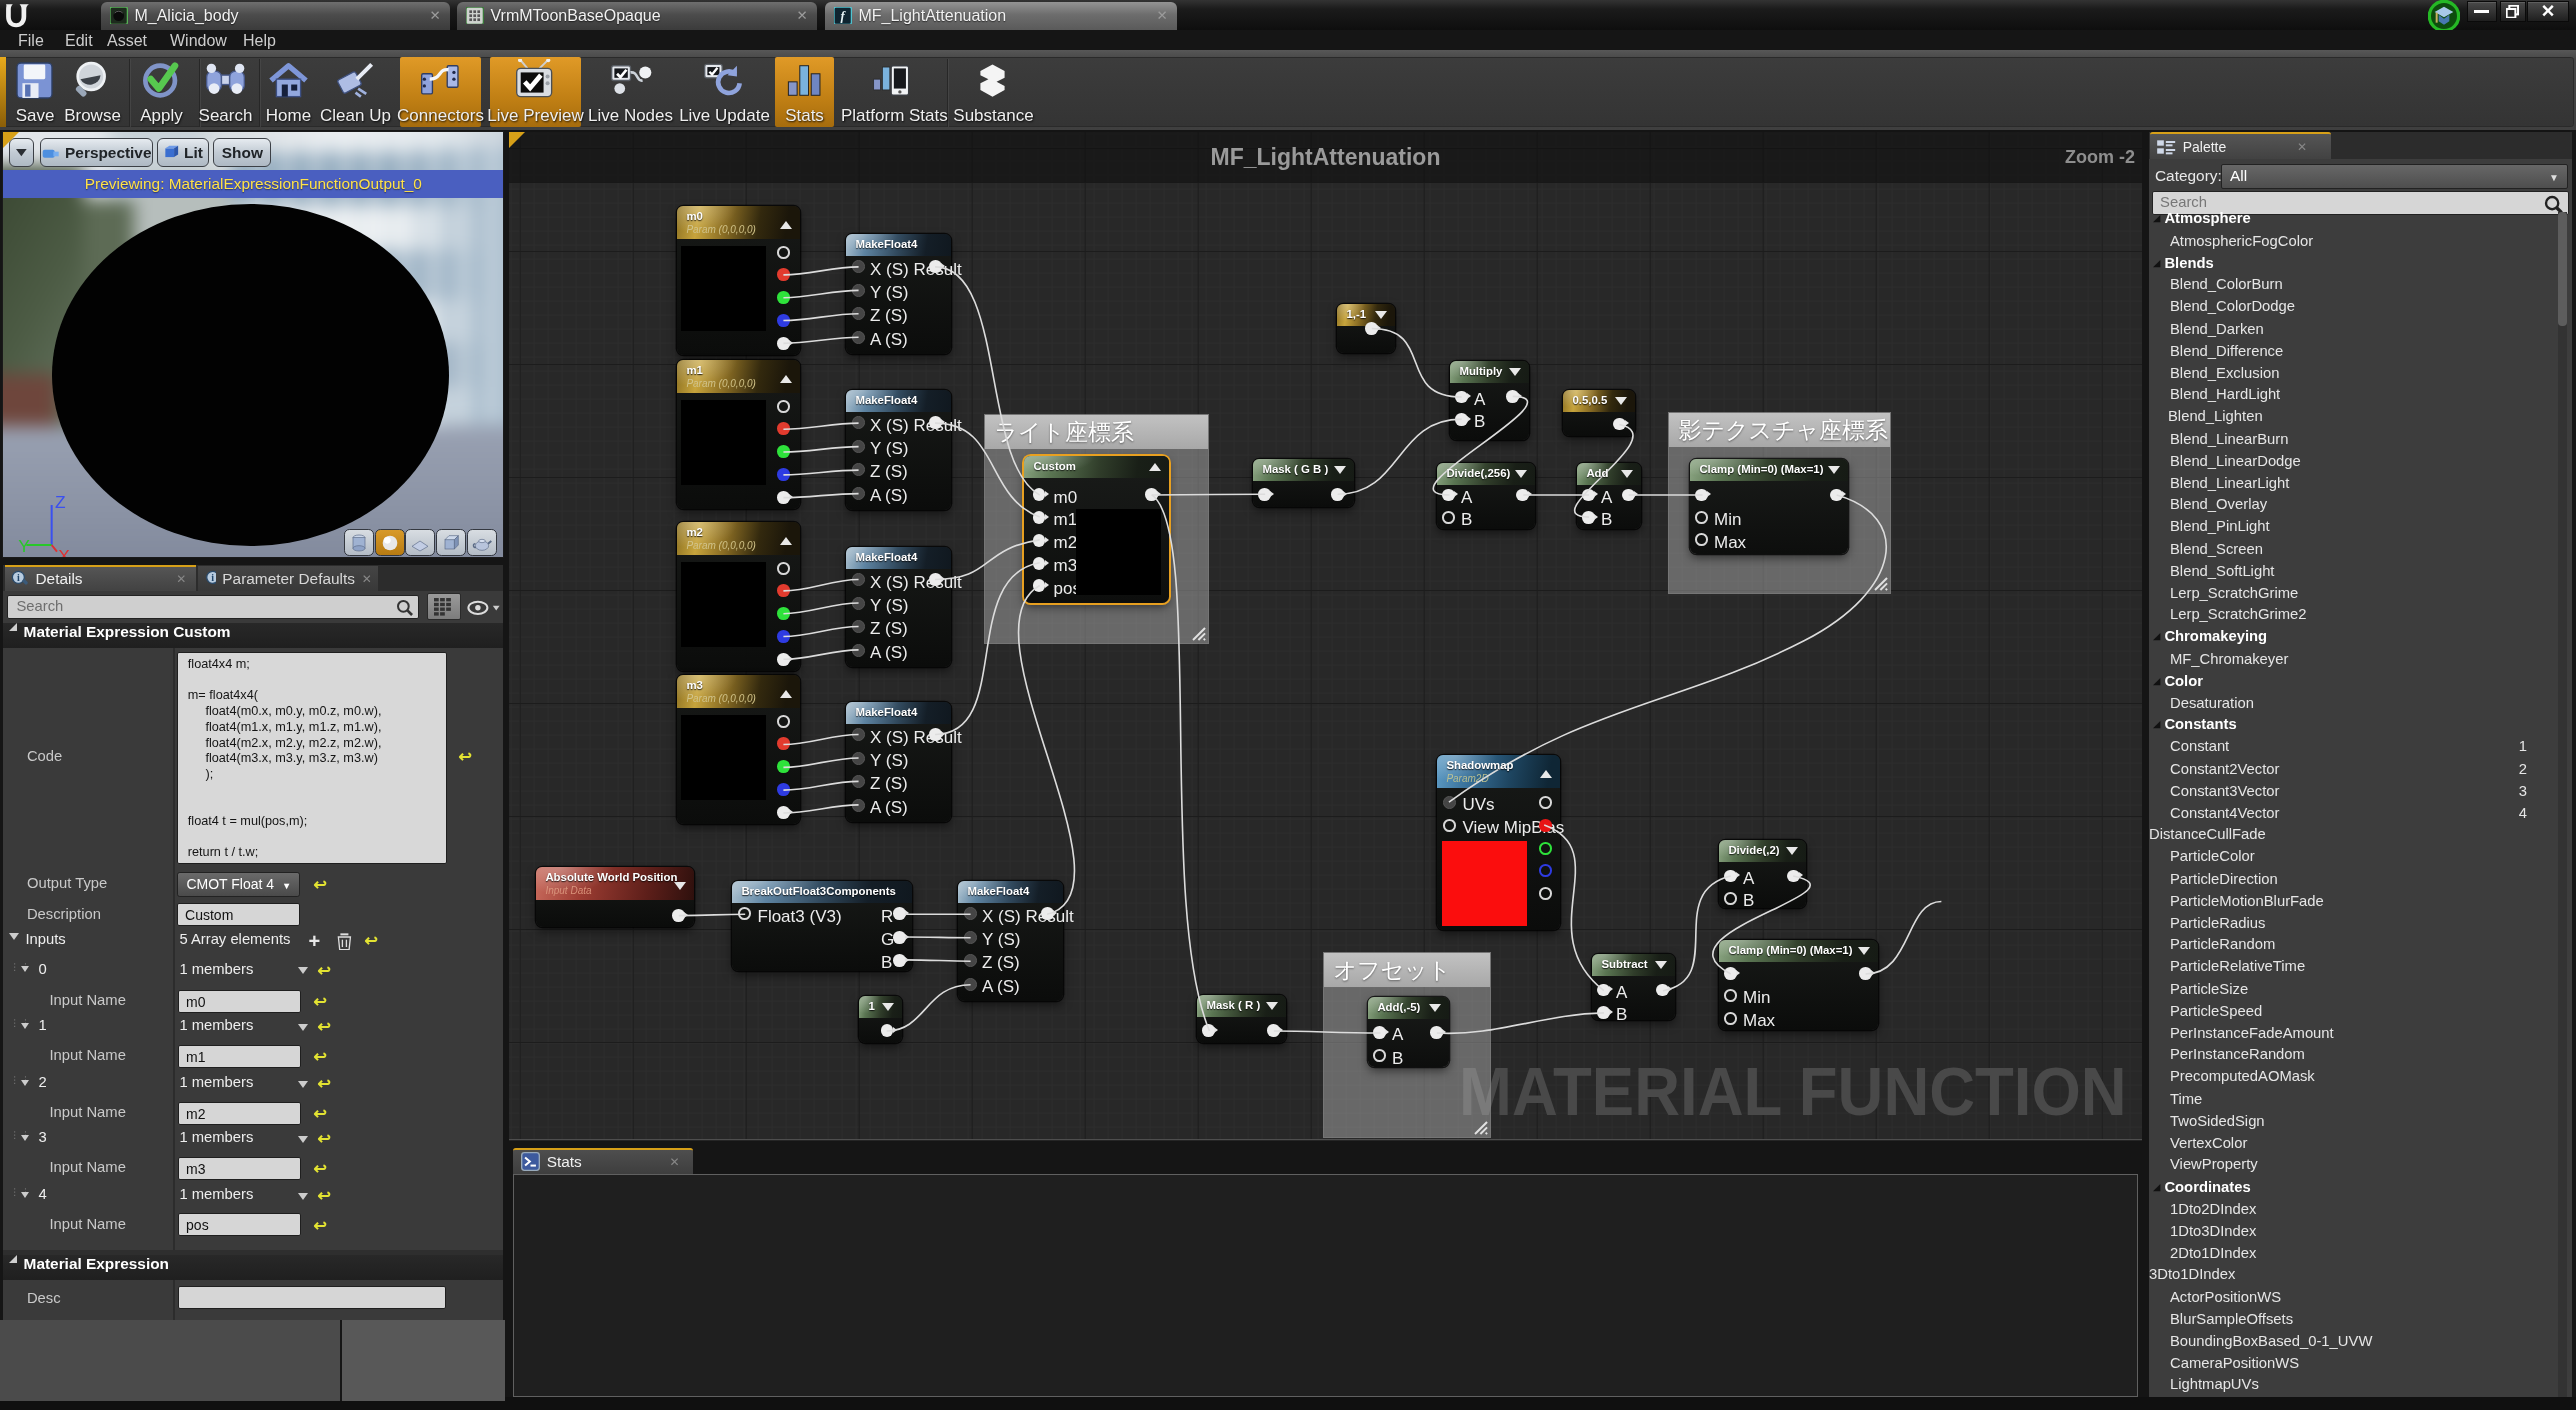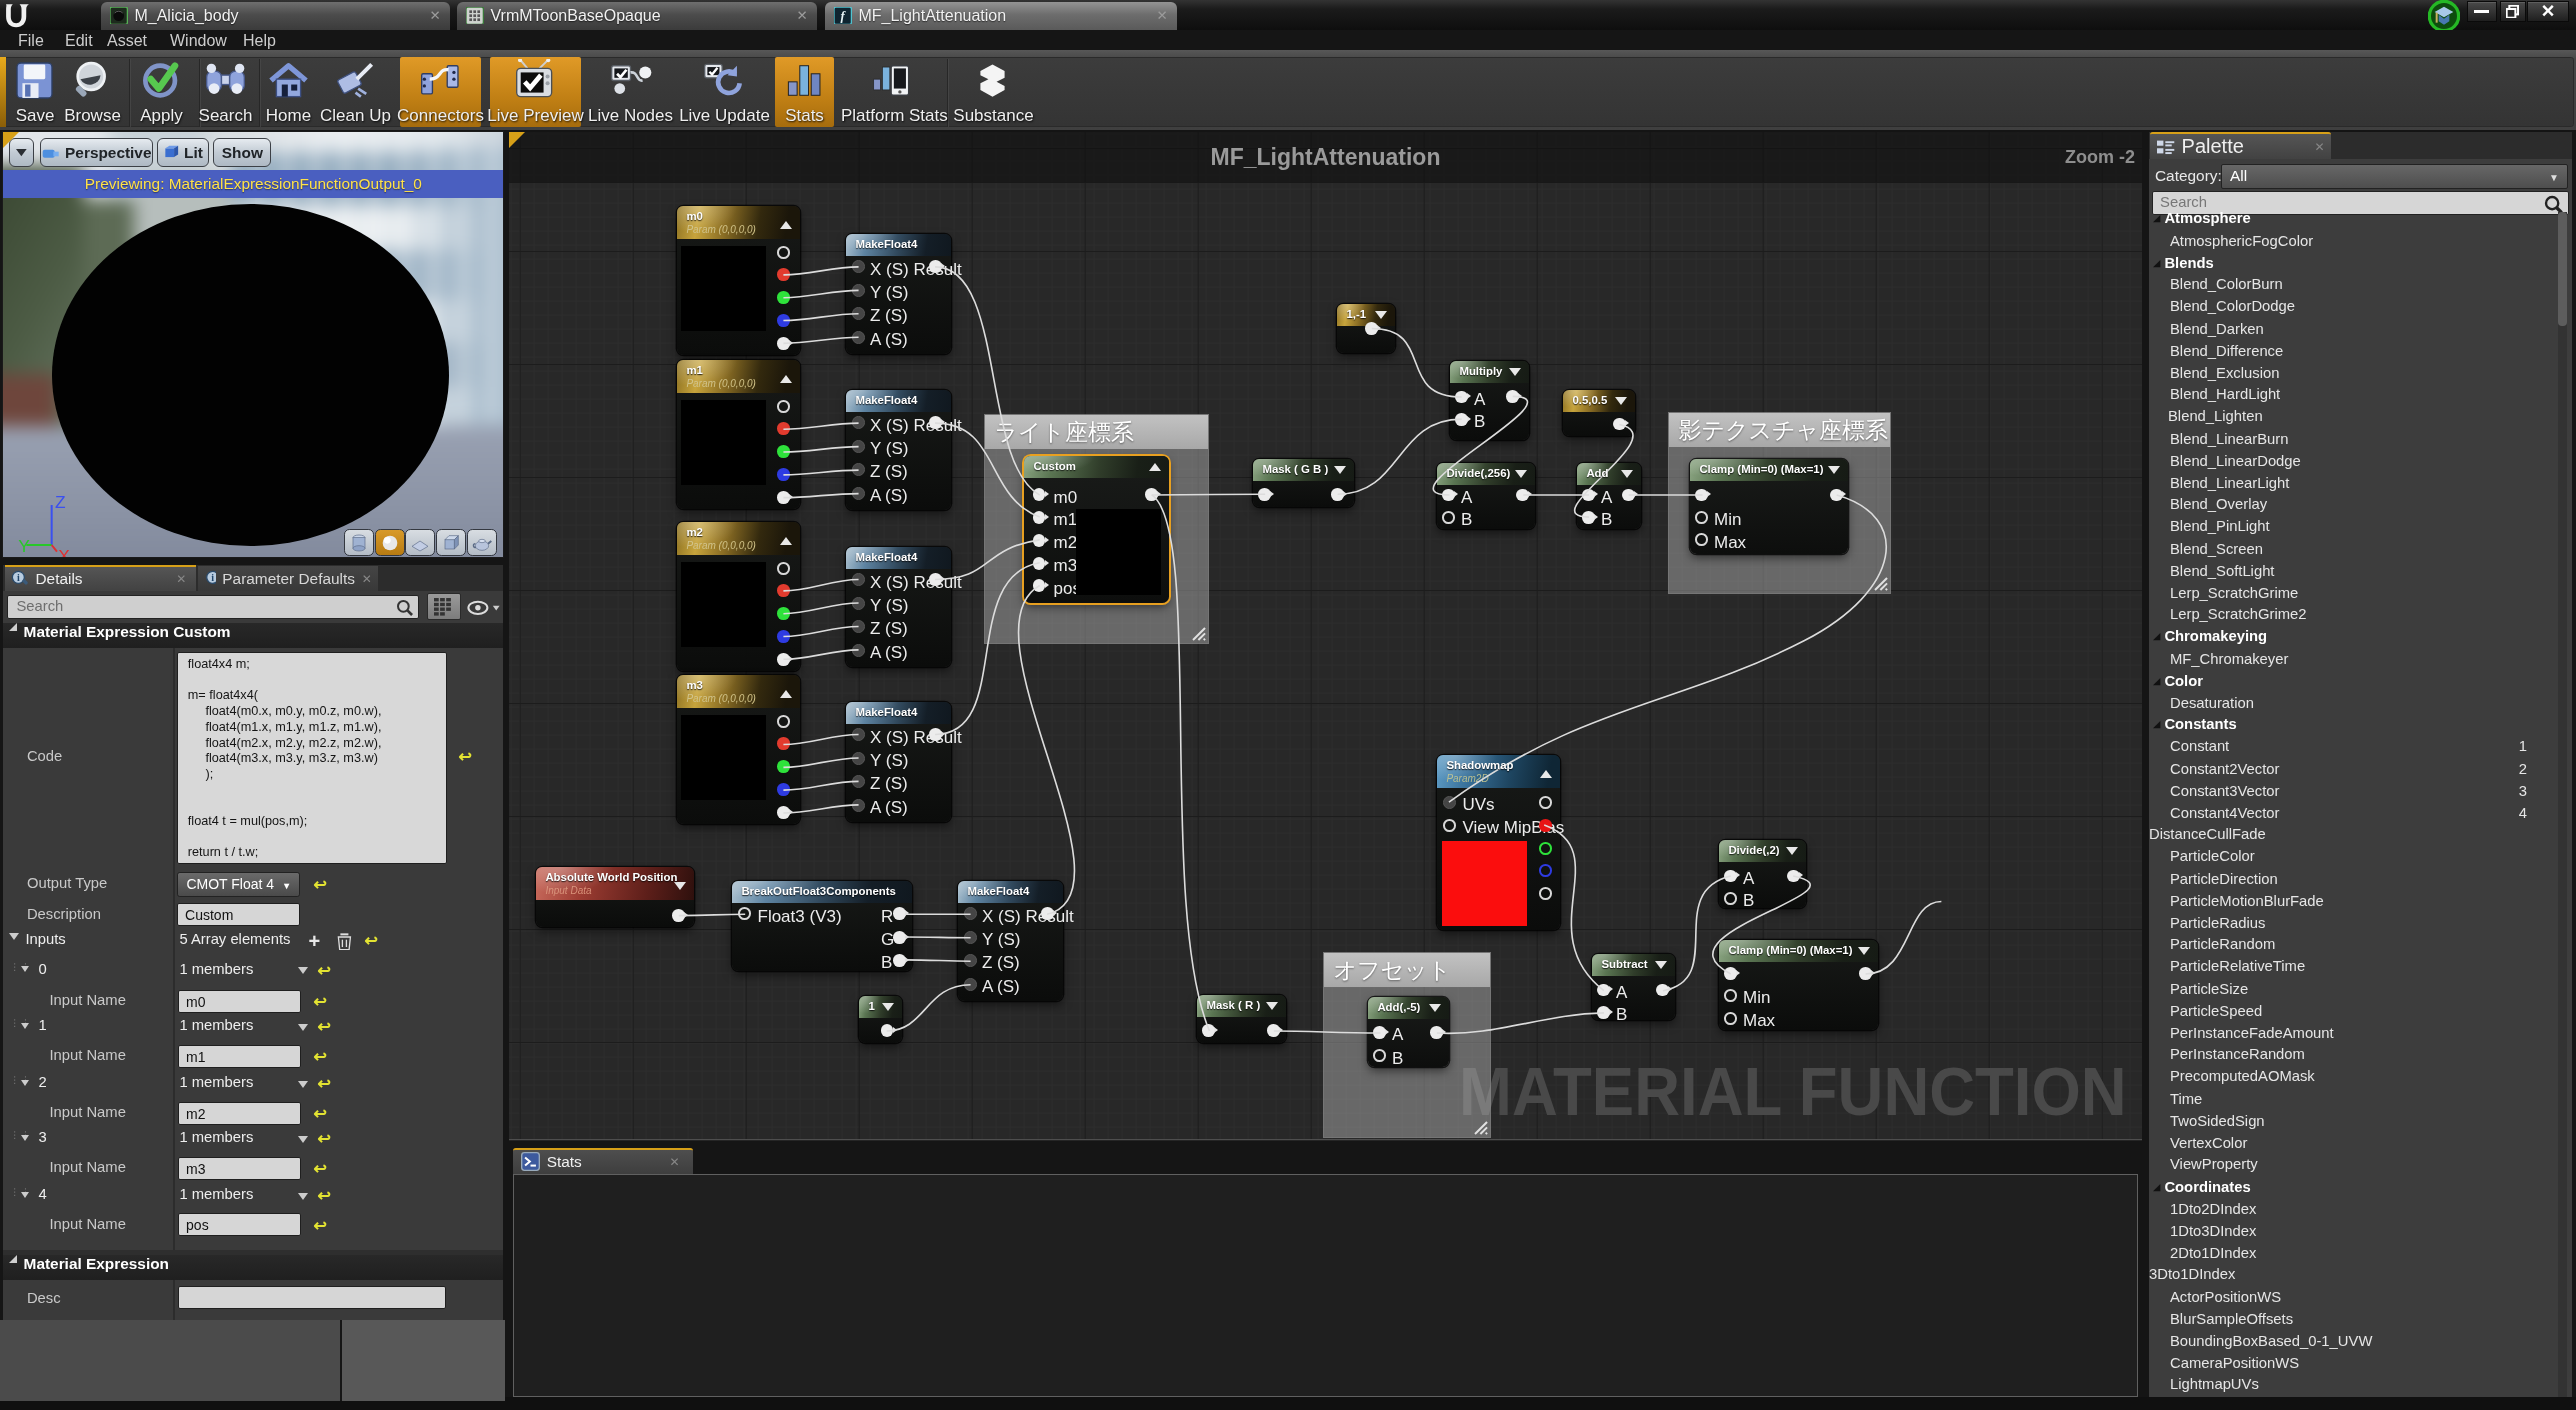--- a/index.html
+++ b/index.html
@@ -846,21 +846,21 @@
       <svg width="19" height="16" viewBox="0 0 28 24">
         <g fill="#cfd8e8">
           <rect x="0" y="2" width="10" height="8"></rect>
           <rect x="13" y="3" width="14" height="3"></rect>
           <rect x="13" y="8" width="10" height="3"></rect>
           <rect x="0" y="14" width="10" height="8"></rect>
           <rect x="13" y="15" width="14" height="3"></rect>
           <rect x="13" y="20" width="10" height="3"></rect>
         </g>
       </svg>
-      <span style="font-size:20px;color:#f0f0f0">Palette</span>
+      <span style="font-size:14px;color:#f0f0f0">Palette</span>
       <span style="color:#888;font-size:12px;margin-left:64px">✕</span>
     </div>
 <div class="abs" style="left:0;top:27px;width:423px;height:34px;background:#3d3d3d"></div>
 <div class="abs" style="left:6px;top:35px;font-size:15.4px;color:#e8e8e8">Category:</div>
 <div class="abs" style="left:72px;top:32px;width:347px;height:25px;background:linear-gradient(180deg,#676767,#4e4e4e);border:0.7px solid #222;border-radius:2px;color:#fff;font-size:15.4px;padding:2px 0 0 8px;">All<span style="float:right;margin:5.4px 8px 0 0;font-size:10px;color:#ddd">▼</span></div>
 <div class="abs" style="left:3.4px;top:59px;width:417px;height:24px;background:#d6d6d6;border:0.7px solid #222;border-radius:2px;color:#777;font-size:14.8px;padding:2px 0 0 6.7px;">Search<svg style="float:right;margin:1.3px 5.4px 0 0" width="19" height="19" viewBox="0 0 28 28">
         <circle cx="12" cy="12" r="9" fill="none" stroke="#222" stroke-width="3.5"></circle>
         <line x1="18" y1="18" x2="26" y2="26" stroke="#222" stroke-width="5"></line>
       </svg></div>
 <div class="prow" style="top:78px"><svg width="8.7" height="7.4" style="margin:5.4px 2.7px 0 4px;float:left" viewBox="0 0 13 11">

